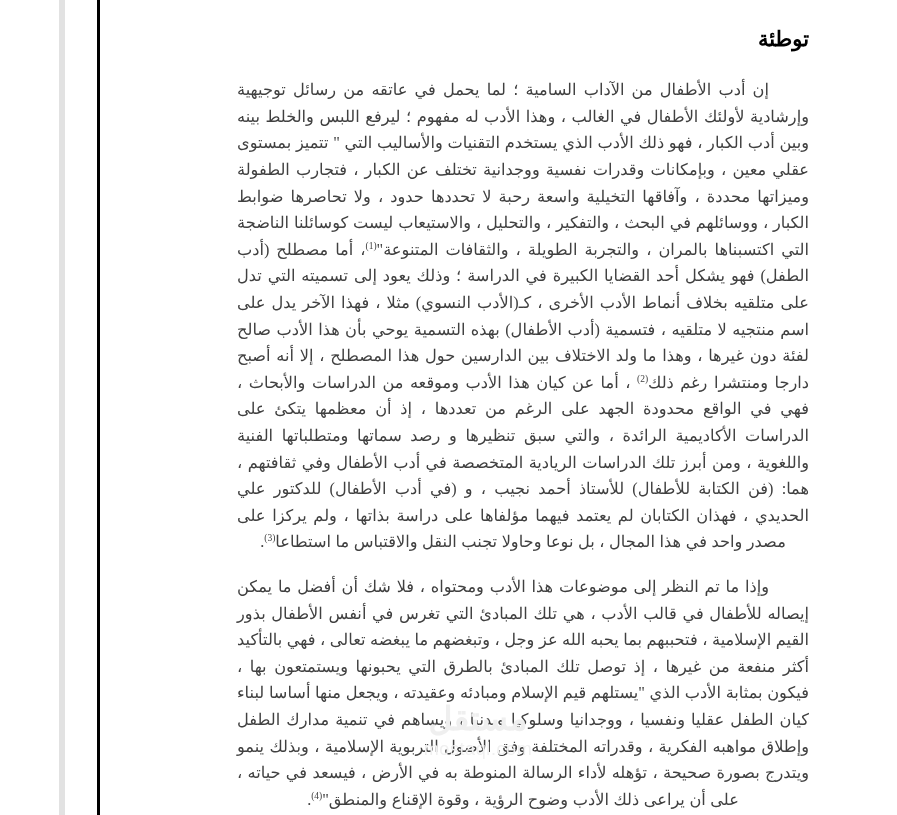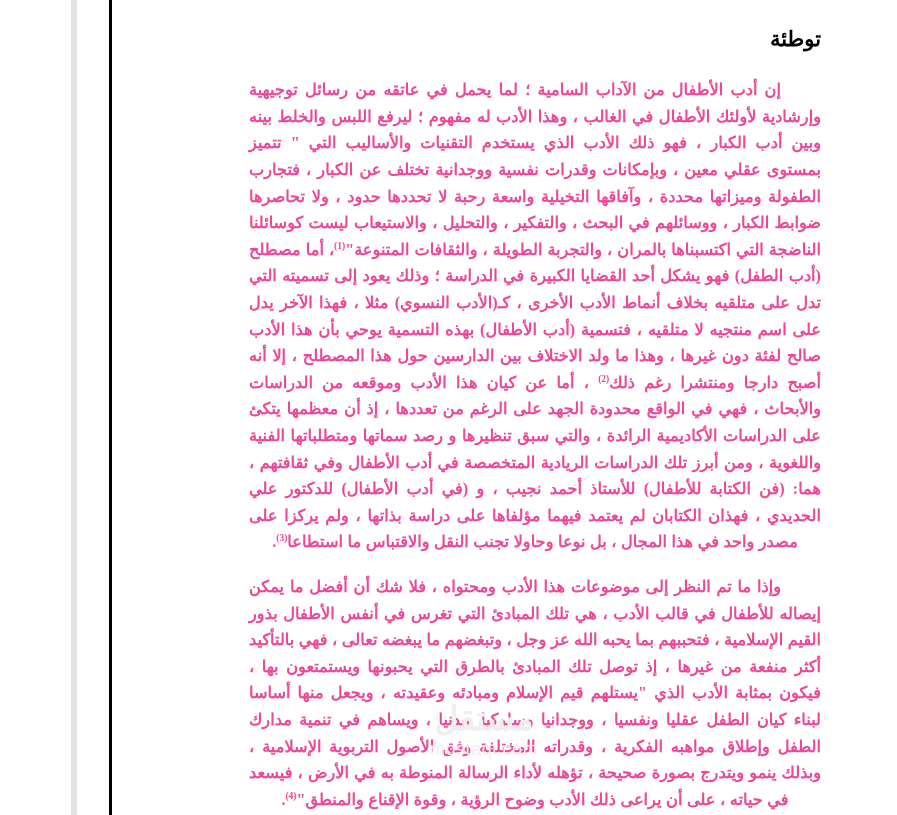--- a/index.html
+++ b/index.html
@@ -9,20 +9,21 @@
     background: #ffffff;
   }
 
   .page {
     position: relative;
     width: 826px;
     height: 815px;
     background: #ffffff;
     overflow: hidden;
     font-family: "Liberation Serif", "DejaVu Serif", serif;
+    padding-left: 12px;
   }
 
   
   .edge-strip {
     position: absolute;
     top: 0;
     left: 0;
     width: 6px;
     height: 815px;
     background: #e2e2e2;
@@ -59,24 +60,23 @@
     font-family: "Liberation Serif", "DejaVu Serif", serif;
   }
 
   .body-para {
     margin: 16px 0 18px 0;
     text-align: justify;
     text-align-last: center;
     direction: rtl;
     font-size: 16.2px;
     line-height: 26.6px;
-    color: #ec4899;
+    color: #404040;
     text-indent: 40px;
     word-spacing: 0.5px;
-    font-weight: bold;
   }
 
   .body-para:last-of-type {
     margin-bottom: 0;
   }
 
   sup.fn {
     font-size: 9.5px;
     vertical-align: super;
     line-height: 0;

